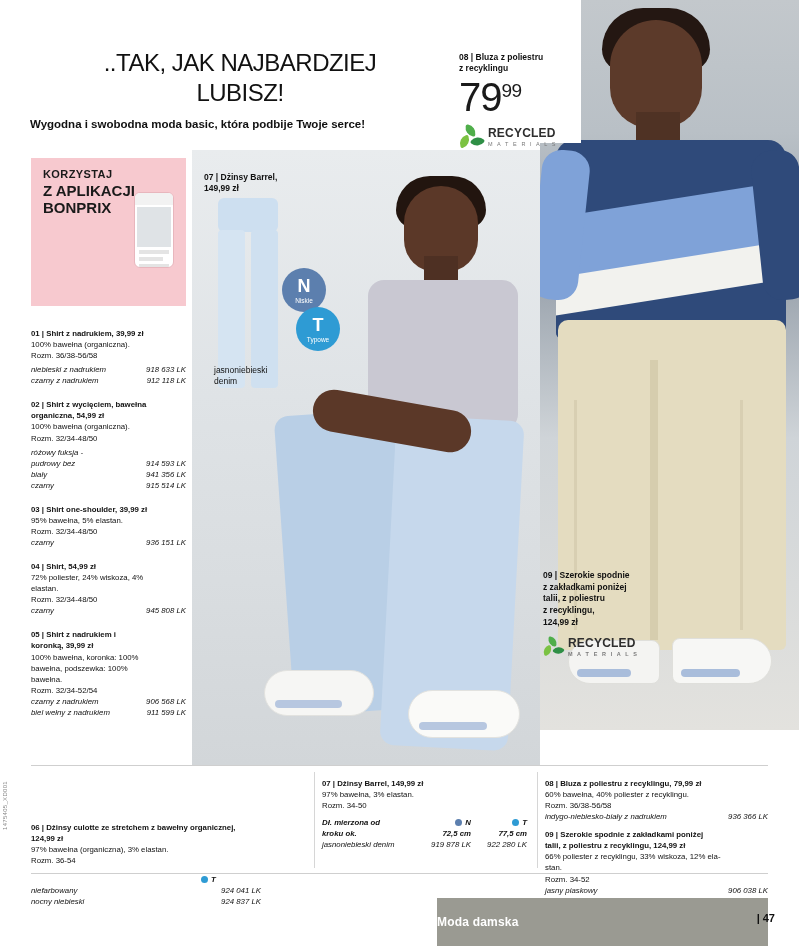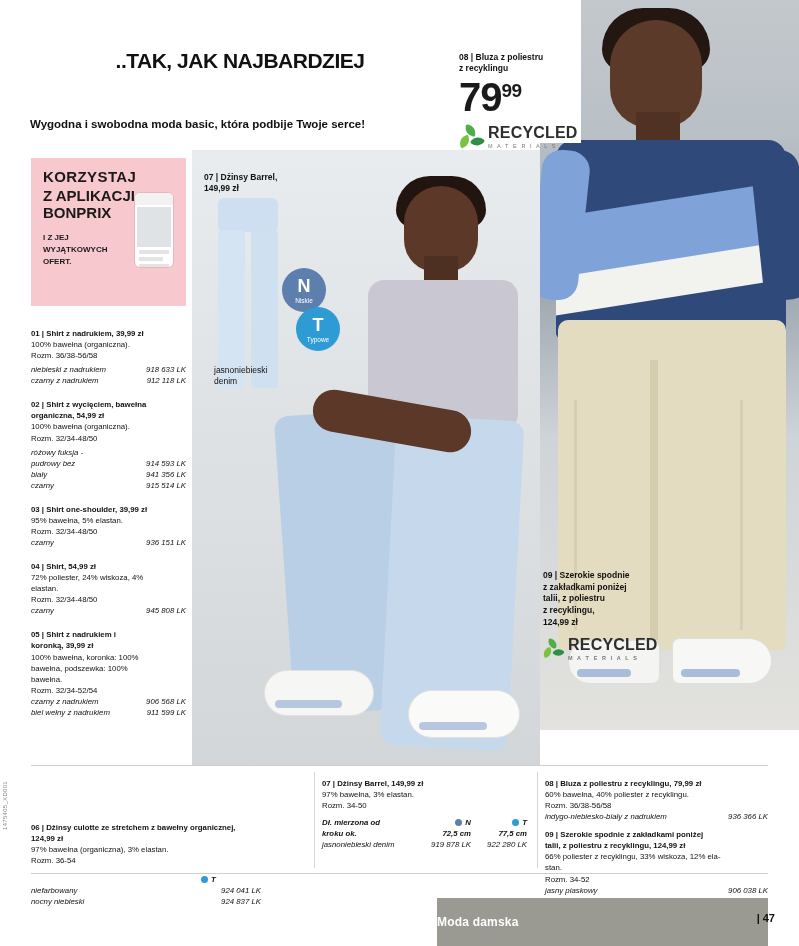--- a/index.html
+++ b/index.html
@@ -71,47 +71,47 @@
   .shoe-l:after, .shoe-r:after { content:""; position:absolute; left:8px; bottom:6px; width:60%; height:8px; background:#a9bddb; border-radius:6px; }
 
   
   .hero-price-box {
     position: absolute; left: 451px; top: 0; width: 130px; height: 143px;
     background: #ffffff;
   }
   .hero-price-box .num-label { font-size: 8.5px; font-weight: bold; color:#111; line-height:1.35; }
   .hero-price-box .num-label .bar { color:#111; }
   .big-price {
-    font-size: 40px; font-weight: bold; letter-spacing:-1px; margin-top:2px; line-height:1;
+    font-size: 40px; font-weight: normal; letter-spacing:-1px; margin-top:2px; line-height:1;
   }
   .big-price sup { font-size: 19px; vertical-align: super; letter-spacing:-.5px;}
   .recycled { display:flex; align-items:center; gap:5px; margin-top:8px; }
   .rec-logo { width:24px; height:24px; position:relative; }
-  .rec-txt .t1 { font-size:16px; font-weight:bold; color:#2e2e2e; letter-spacing:.2px; line-height:1;}
+  .rec-txt .t1 { font-size:12px; font-weight:bold; color:#2e2e2e; letter-spacing:.2px; line-height:1;}
   .rec-txt .t2 { font-size:5.5px; color:#7a7a7a; letter-spacing:1.6px; margin-top:2px;}
 
   
   .headline {
     position:absolute; left:30px; top:48px; width:420px; text-align:center;
   }
   .headline h1 {
-    margin:0; font-size:21px; font-weight:bold; letter-spacing:-.5px; line-height:1.25; color:#111;
+    margin:0; font-size:24px; font-weight:normal; letter-spacing:-.5px; line-height:1.25; color:#111;
   }
   .subhead {
     position:absolute; left:30px; top:118px; width:440px; text-align:left;
     font-size:11.5px; font-weight:bold; color:#111;
   }
 
   
   .promo {
     position:absolute; left:31px; top:158px; width:155px; height:148px;
     background:#f7c9cf;
     padding:10px 12px;
   }
-  .promo .l1 { font-size:15px; font-weight:bold; letter-spacing:.4px; }
+  .promo .l1 { font-size:11px; font-weight:bold; letter-spacing:.4px; }
   .promo .l2 { font-size:15px; font-weight:bold; line-height:1.15; margin-top:2px;}
   .promo .l3 { font-size:15px; font-weight:bold; line-height:1.15;}
   .promo .l4 { font-size:8px; font-weight:bold; margin-top:10px; line-height:1.5;}
   .phone {
     position:absolute; right:12px; top:34px; width:40px; height:76px;
     background:#fff; border-radius:6px; border:1px solid #e8b6bd; overflow:hidden;
   }
   .phone .ph-top { height:12px; background:#f2f2f2; }
   .phone .ph-img { height:40px; background:#dfe3e6; margin:2px; }
   .phone .ph-b1 { height:4px; background:#e4e4e4; margin:3px 4px; }
@@ -265,31 +265,29 @@
           <div class="t1">RECYCLED</div>
           <div class="t2">M A T E R I A L S</div>
         </div>
       </div>
     </div>
   </div>
 
   <div class="headline">
     <h1>
       <span>..TAK, JAK NAJBARDZIEJ</span><br>
+      <span>LUBISZ!</span>
     </h1>
   </div>
   <div class="subhead">Wygodna i swobodna moda basic, która podbije Twoje serce!</div>
 
   <div class="promo">
     <div class="l1">KORZYSTAJ</div>
     <div class="l2">Z APLIKACJI</div>
     <div class="l3">BONPRIX</div>
-    <div class="l4" style="white-space:pre-line;">I Z JEJ
-WYJĄTKOWYCH
-OFERT.</div>
     <div class="phone">
       <div class="ph-top"></div>
       <div class="ph-img"></div>
       <div class="ph-b1"></div>
       <div class="ph-b2"></div>
       <div class="ph-b1"></div>
     </div>
   </div>
 
   <div class="center-photo">

